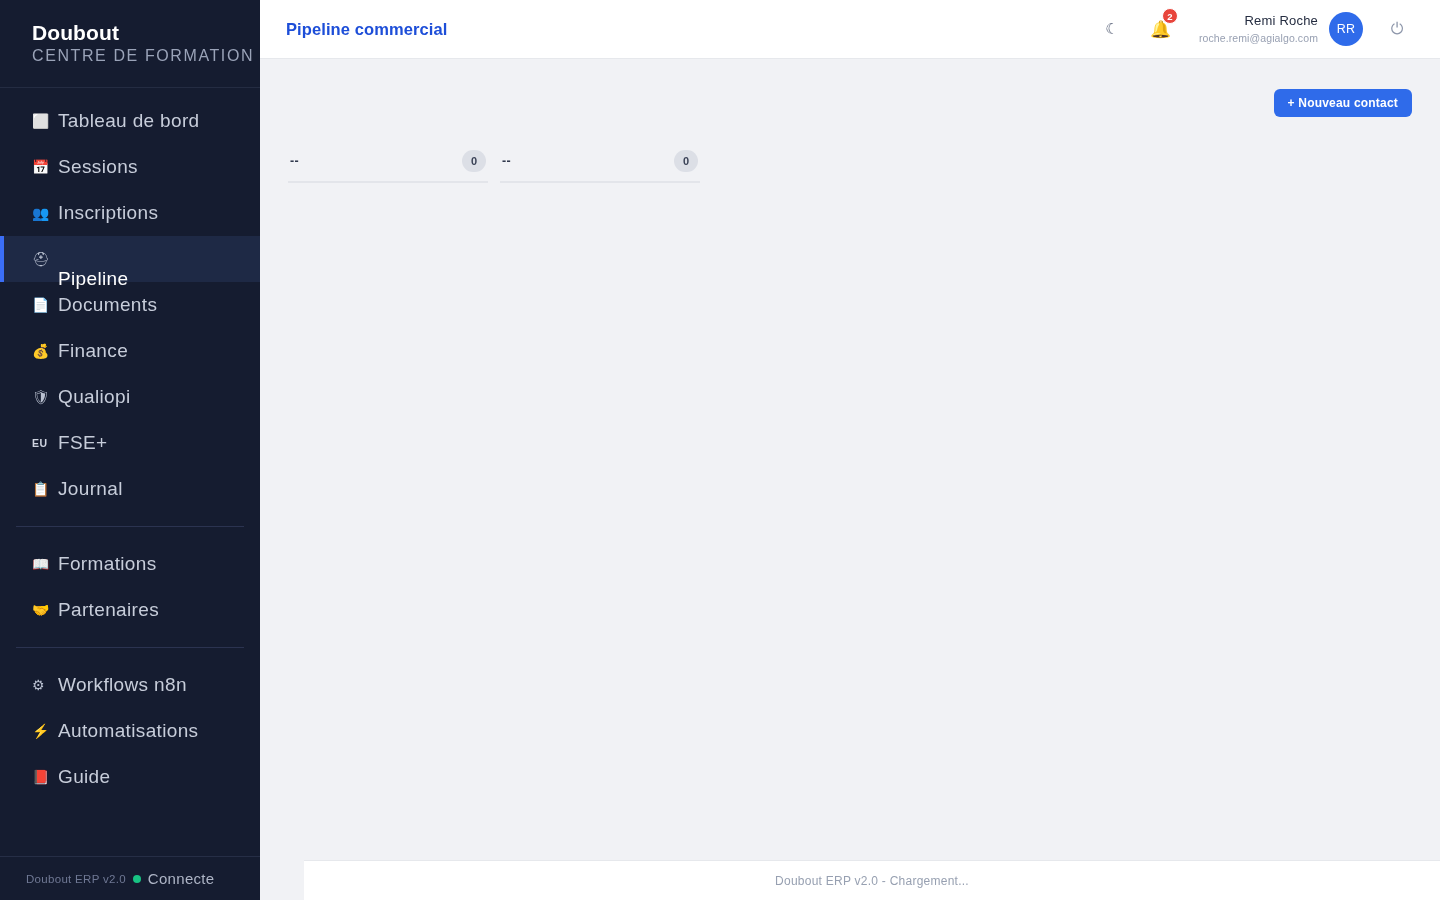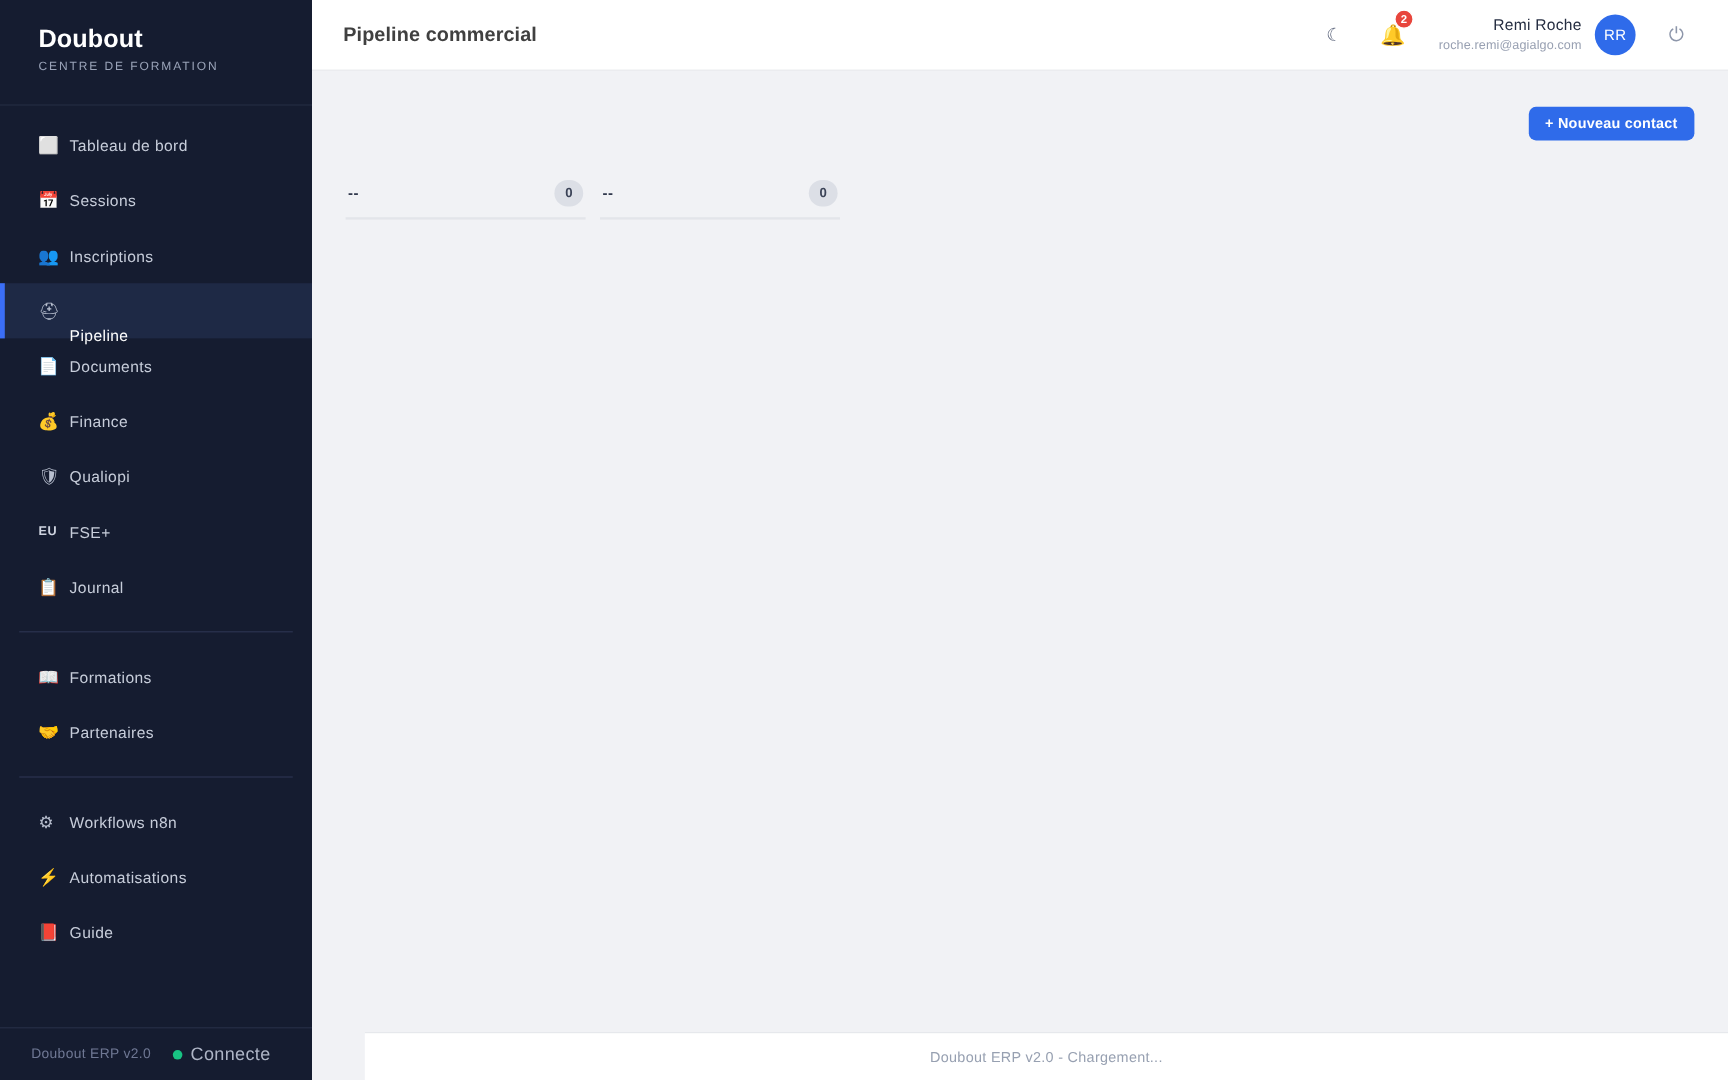--- a/index.html
+++ b/index.html
@@ -41,21 +41,21 @@
     border-bottom: 1px solid #242c42;
   }
   .brand-name {
     font-size: 21px;
     font-weight: bold;
     color: #ffffff;
     letter-spacing: 0.1px;
     line-height: 26px;
   }
   .brand-sub {
-    font-size: 10px;
+    font-size: 16px;
     color: #9aa3b8;
     letter-spacing: 1.6px;
     margin-top: 3px;
     line-height: 14px;
   }
 
   .nav {
     padding-top: 10px;
     flex: 1 1 auto;
     overflow: hidden;
@@ -81,21 +81,21 @@
     display: inline-block;
     color: #b9c0d0;
   }
   .nav-item .ico.eu {
     font-size: 10.5px;
     font-weight: bold;
     letter-spacing: 0.5px;
     color: #cfd4e0;
   }
   .nav-item .lbl {
-    font-size: 13px;
+    font-size: 19px;
     color: #c7cdda;
     letter-spacing: 0.35px;
     margin-left: 4px;
   }
   .nav-item.active {
     background: #1e2945;
     border-left-color: #3b6ef6;
   }
   .nav-item.active .lbl {
     color: #ffffff;
@@ -107,21 +107,21 @@
     background: #2b3350;
     margin: 14px 16px 14px 16px;
   }
 
   .sidebar-footer {
     height: 44px;
     border-top: 1px solid #262e46;
     display: flex;
     align-items: center;
     padding-left: 26px;
-    gap: 18px;
+    gap: 7px;
   }
   .sidebar-footer .ver {
     font-size: 11.5px;
     color: #6f7894;
     letter-spacing: 0.3px;
   }
   .sf-status {
     display: flex;
     align-items: center;
     gap: 7px;
@@ -153,21 +153,21 @@
     min-height: 59px;
     background: #ffffff;
     border-bottom: 1px solid #e6e8ec;
     display: flex;
     align-items: center;
     padding: 0 26px 0 26px;
   }
   .page-title {
     font-size: 16.5px;
     font-weight: bold;
-    color: #404040;
+    color: #1d4ed8;
     letter-spacing: 0.1px;
   }
   .topbar-right {
     margin-left: auto;
     display: flex;
     align-items: center;
     gap: 0px;
   }
   .tb-icon {
     width: 34px;

